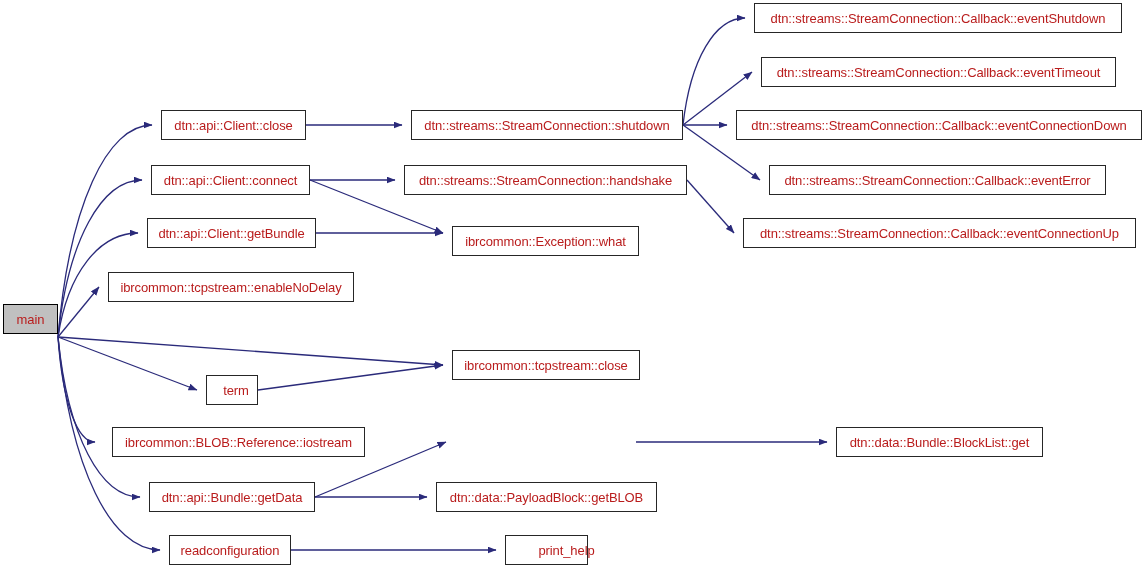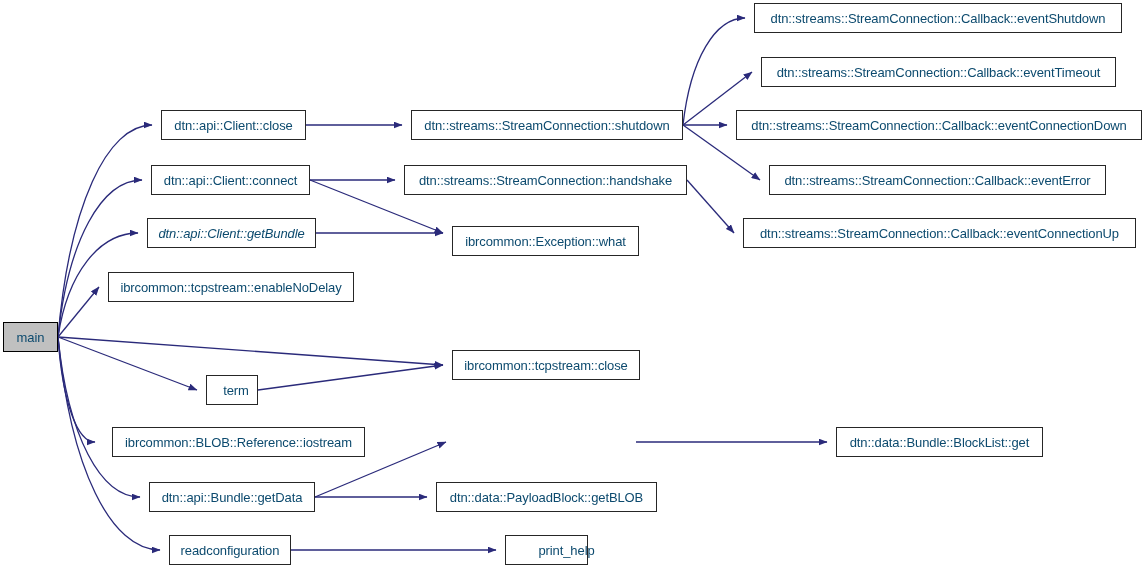--- a/index.html
+++ b/index.html
@@ -24,21 +24,21 @@
     top: 0;
     width: 1147px;
     height: 571px;
     pointer-events: none;
   }
   .node {
     position: absolute;
     box-sizing: border-box;
     border: 1px solid #262626;
     background: #ffffff;
-    color: #0c4a6e;
+    color: #b91c1c;
     font-size: 13px;
     line-height: 1;
     display: flex;
     align-items: center;
     justify-content: center;
     white-space: nowrap;
     letter-spacing: -0.1px;
     z-index: 2;
   }
   .node.root {
@@ -77,30 +77,30 @@
       <path d="M315,497 L446,442" fill="none" stroke="#2a2a7a" stroke-width="1.3" marker-end="url(#arrowhead)"></path>
       <path d="M315,497 L427,497" fill="none" stroke="#2a2a7a" stroke-width="1.3" marker-end="url(#arrowhead)"></path>
       <path d="M291,550 L496,550" fill="none" stroke="#2a2a7a" stroke-width="1.3" marker-end="url(#arrowhead)"></path>
       <path d="M636,442 L827,442" fill="none" stroke="#2a2a7a" stroke-width="1.3" marker-end="url(#arrowhead)"></path>
       <path d="M683,125 C690.44,58.66 715.24,18 745,18" fill="none" stroke="#2a2a7a" stroke-width="1.3" marker-end="url(#arrowhead)"></path>
       <path d="M683,125 L752,72" fill="none" stroke="#2a2a7a" stroke-width="1.3" marker-end="url(#arrowhead)"></path>
       <path d="M683,125 L727,125" fill="none" stroke="#2a2a7a" stroke-width="1.3" marker-end="url(#arrowhead)"></path>
       <path d="M683,125 L760,180" fill="none" stroke="#2a2a7a" stroke-width="1.3" marker-end="url(#arrowhead)"></path>
       <path d="M687,180 L734,233" fill="none" stroke="#2a2a7a" stroke-width="1.3" marker-end="url(#arrowhead)"></path>
     </svg>
-<div class="node root" style="left: 3px; top: 322px; width: 55px; height: 30px; font-size: 13px; background: rgb(192, 192, 192);">
+<div class="node root" style="left: 3px; top: 304px; width: 55px; height: 30px; font-size: 13px; background: rgb(192, 192, 192);">
       <span class="node-label">main</span>
     </div>
     <div class="node" style="left: 161px; top: 110px; width: 145px; height: 30px; font-size: 13px; background: rgb(255, 255, 255); border-color: rgb(38, 38, 38);">
       <span class="node-label">dtn::api::Client::close</span>
     </div>
     <div class="node" style="left: 151px; top: 165px; width: 159px; height: 30px; font-size: 13px; background: rgb(255, 255, 255); border-color: rgb(38, 38, 38);">
       <span class="node-label">dtn::api::Client::connect</span>
     </div>
-    <div class="node" style="left: 147px; top: 218px; width: 169px; height: 30px; font-size: 13px; background: rgb(255, 255, 255); border-color: rgb(38, 38, 38); font-style: italic;">
+    <div class="node" style="left: 147px; top: 218px; width: 169px; height: 30px; font-size: 13px; background: rgb(255, 255, 255); border-color: rgb(38, 38, 38);">
       <span class="node-label">dtn::api::Client::getBundle</span>
     </div>
     <div class="node" style="left: 108px; top: 272px; width: 246px; height: 30px; font-size: 13px; background: rgb(255, 255, 255); border-color: rgb(38, 38, 38);">
       <span class="node-label">ibrcommon::tcpstream::enableNoDelay</span>
     </div>
     <div class="node" style="left: 206px; top: 375px; width: 52px; height: 30px; font-size: 13px; background: rgb(255, 255, 255); border-color: rgb(38, 38, 38); padding-left: 8px;">
       <span class="node-label">term</span>
     </div>
     <div class="node" style="left: 112px; top: 427px; width: 253px; height: 30px; font-size: 13px; background: rgb(255, 255, 255); border-color: rgb(38, 38, 38);">
       <span class="node-label">ibrcommon::BLOB::Reference::iostream</span>

